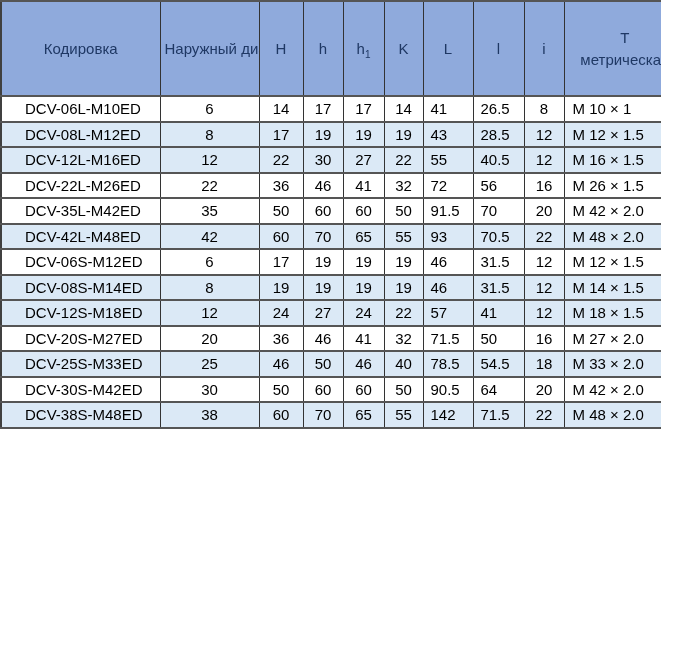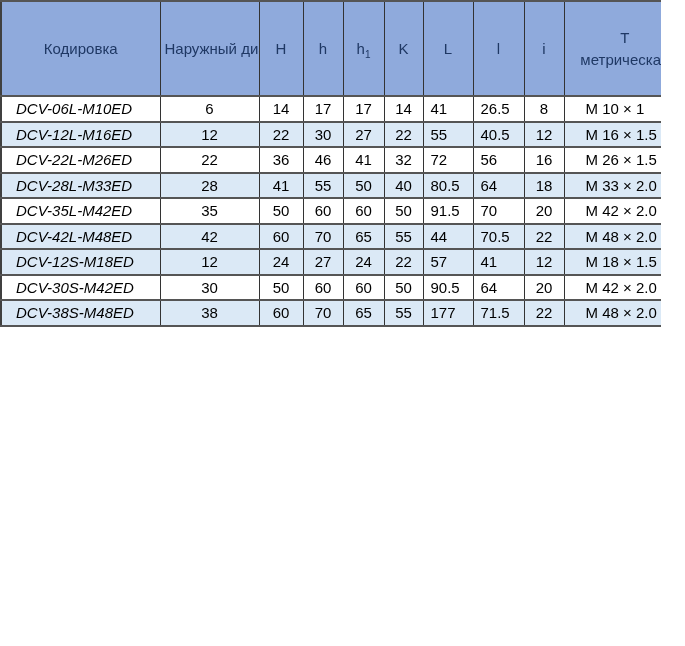--- a/index.html
+++ b/index.html
@@ -51,30 +51,30 @@
   }
   tbody td {
     height: 25.5px;
     padding: 0;
     background: #ffffff;
   }
   tbody tr.alt td {
     background: #dbe9f6;
   }
   
-  tbody td:nth-child(1) { text-align: left; padding-left: 14px; font-style: italic; }
+  tbody td:nth-child(1) { text-align: left; padding-left: 23px; }
   tbody td:nth-child(2) { text-align: center; }
   tbody td:nth-child(3),
   tbody td:nth-child(4),
   tbody td:nth-child(5),
   tbody td:nth-child(6) { text-align: center; }
   tbody td:nth-child(7),
   tbody td:nth-child(8) { text-align: left; padding-left: 7px; }
   tbody td:nth-child(9) { text-align: center; }
-  tbody td:nth-child(10) { text-align: left; padding-left: 21px; }
+  tbody td:nth-child(10) { text-align: left; padding-left: 8px; }
 </style>
 </head>
 <body>
 
 <div class="page">
   <table class="spec-table">
     <colgroup>
       <col style="width:159px">
       <col style="width:99px">
       <col style="width:44px">
@@ -107,20 +107,32 @@
           <td>14</td>
           <td>17</td>
           <td>17</td>
           <td>14</td>
           <td>41</td>
           <td>26.5</td>
           <td>8</td>
           <td>M 10 × 1</td>
         </tr>
         <tr class="alt">
+          <td>DCV-08L-M12ED</td>
+          <td>8</td>
+          <td>17</td>
+          <td>19</td>
+          <td>19</td>
+          <td>19</td>
+          <td>43</td>
+          <td>28.5</td>
+          <td>12</td>
+          <td>M 12 × 1.5</td>
+        </tr>
+        <tr class="alt">
           <td>DCV-12L-M16ED</td>
           <td>12</td>
           <td>22</td>
           <td>30</td>
           <td>27</td>
           <td>22</td>
           <td>55</td>
           <td>40.5</td>
           <td>12</td>
           <td>M 16 × 1.5</td>
@@ -130,87 +142,123 @@
           <td>22</td>
           <td>36</td>
           <td>46</td>
           <td>41</td>
           <td>32</td>
           <td>72</td>
           <td>56</td>
           <td>16</td>
           <td>M 26 × 1.5</td>
         </tr>
-        <tr class="alt">
-          <td>DCV-28L-M33ED</td>
-          <td>28</td>
-          <td>41</td>
-          <td>55</td>
-          <td>50</td>
-          <td>40</td>
-          <td>80.5</td>
-          <td>64</td>
-          <td>18</td>
-          <td>M 33 × 2.0</td>
-        </tr>
         <tr>
           <td>DCV-35L-M42ED</td>
           <td>35</td>
           <td>50</td>
           <td>60</td>
           <td>60</td>
           <td>50</td>
           <td>91.5</td>
           <td>70</td>
           <td>20</td>
           <td>M 42 × 2.0</td>
         </tr>
         <tr class="alt">
           <td>DCV-42L-M48ED</td>
           <td>42</td>
           <td>60</td>
           <td>70</td>
           <td>65</td>
           <td>55</td>
-          <td>44</td>
+          <td>93</td>
           <td>70.5</td>
           <td>22</td>
           <td>M 48 × 2.0</td>
+        </tr>
+        <tr>
+          <td>DCV-06S-M12ED</td>
+          <td>6</td>
+          <td>17</td>
+          <td>19</td>
+          <td>19</td>
+          <td>19</td>
+          <td>46</td>
+          <td>31.5</td>
+          <td>12</td>
+          <td>M 12 × 1.5</td>
+        </tr>
+        <tr class="alt">
+          <td>DCV-08S-M14ED</td>
+          <td>8</td>
+          <td>19</td>
+          <td>19</td>
+          <td>19</td>
+          <td>19</td>
+          <td>46</td>
+          <td>31.5</td>
+          <td>12</td>
+          <td>M 14 × 1.5</td>
         </tr>
         <tr class="alt">
           <td>DCV-12S-M18ED</td>
           <td>12</td>
           <td>24</td>
           <td>27</td>
           <td>24</td>
           <td>22</td>
           <td>57</td>
           <td>41</td>
           <td>12</td>
           <td>M 18 × 1.5</td>
+        </tr>
+        <tr>
+          <td>DCV-20S-M27ED</td>
+          <td>20</td>
+          <td>36</td>
+          <td>46</td>
+          <td>41</td>
+          <td>32</td>
+          <td>71.5</td>
+          <td>50</td>
+          <td>16</td>
+          <td>M 27 × 2.0</td>
+        </tr>
+        <tr class="alt">
+          <td>DCV-25S-M33ED</td>
+          <td>25</td>
+          <td>46</td>
+          <td>50</td>
+          <td>46</td>
+          <td>40</td>
+          <td>78.5</td>
+          <td>54.5</td>
+          <td>18</td>
+          <td>M 33 × 2.0</td>
         </tr>
         <tr>
           <td>DCV-30S-M42ED</td>
           <td>30</td>
           <td>50</td>
           <td>60</td>
           <td>60</td>
           <td>50</td>
           <td>90.5</td>
           <td>64</td>
           <td>20</td>
           <td>M 42 × 2.0</td>
         </tr>
         <tr class="alt">
           <td>DCV-38S-M48ED</td>
           <td>38</td>
           <td>60</td>
           <td>70</td>
           <td>65</td>
           <td>55</td>
-          <td>177</td>
+          <td>142</td>
           <td>71.5</td>
           <td>22</td>
           <td>M 48 × 2.0</td>
         </tr>
       </tbody>
   </table>
 </div>
 
 </body></html>

